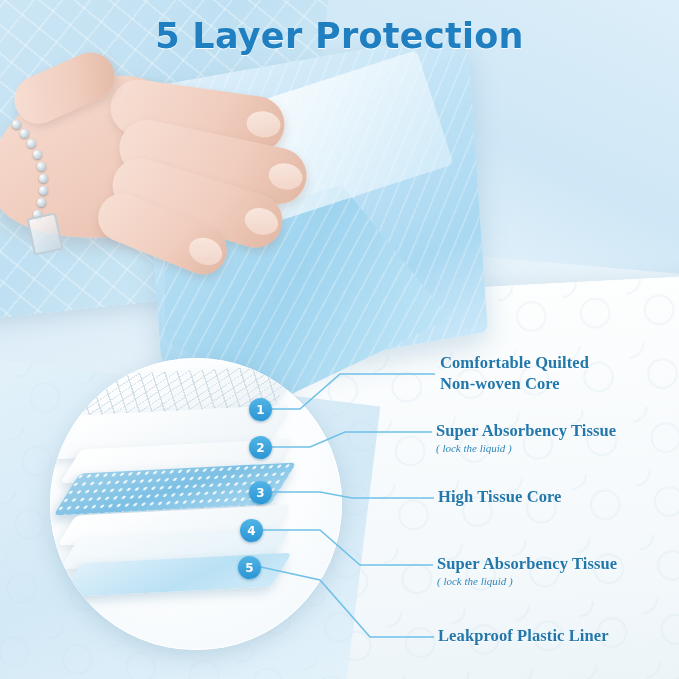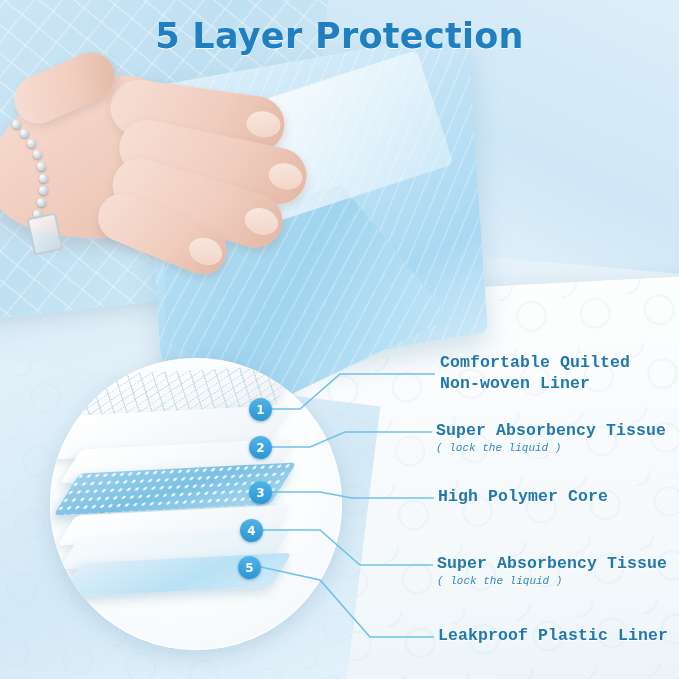--- a/index.html
+++ b/index.html
@@ -209,21 +209,21 @@
   .b3{left:249px;top:481px;}
   .b4{left:240px;top:519px;}
   .b5{left:238px;top:556px;}
 
   
   .lines{position:absolute;left:0;top:0;width:679px;height:679px;pointer-events:none;}
 
   
   .label{
     position:absolute;
-    font-family:Liberation Mono, monospace;
+    font-family:Liberation Serif, serif;
     color:#2277ab;
     line-height:1.3;
     text-shadow:0 1px 0 rgba(255,255,255,.8);
   }
   .label .main{
     display:block;font-size:16.5px;font-weight:600;letter-spacing:.1px;
   }
   .label .sub{
     display:block;font-size:11px;font-style:italic;font-weight:400;color:#2f86ba;
   }
@@ -306,28 +306,28 @@
   </svg>
 
   <div class="badge b1">1</div>
   <div class="badge b2">2</div>
   <div class="badge b3">3</div>
   <div class="badge b4">4</div>
   <div class="badge b5">5</div>
 
   <div class="label c1">
     <span class="main">Comfortable Quilted</span>
-    <span class="main">Non-woven Liner</span>
+    <span class="main">Non-woven Core</span>
   </div>
   <div class="label c2">
     <span class="main">Super Absorbency Tissue</span>
     <span class="sub">( lock the liquid )</span>
   </div>
   <div class="label c3">
-    <span class="main">High Polymer Core</span>
+    <span class="main">High Tissue Core</span>
   </div>
   <div class="label c4">
     <span class="main">Super Absorbency Tissue</span>
     <span class="sub">( lock the liquid )</span>
   </div>
   <div class="label c5">
     <span class="main">Leakproof Plastic Liner</span>
   </div>
 
 </div>

